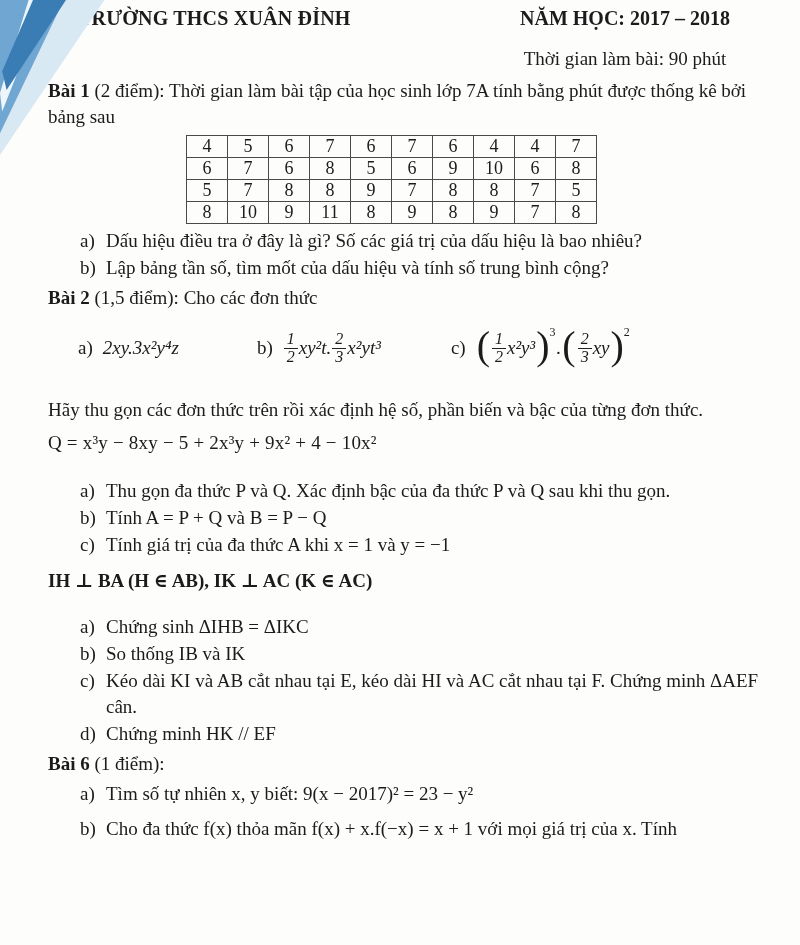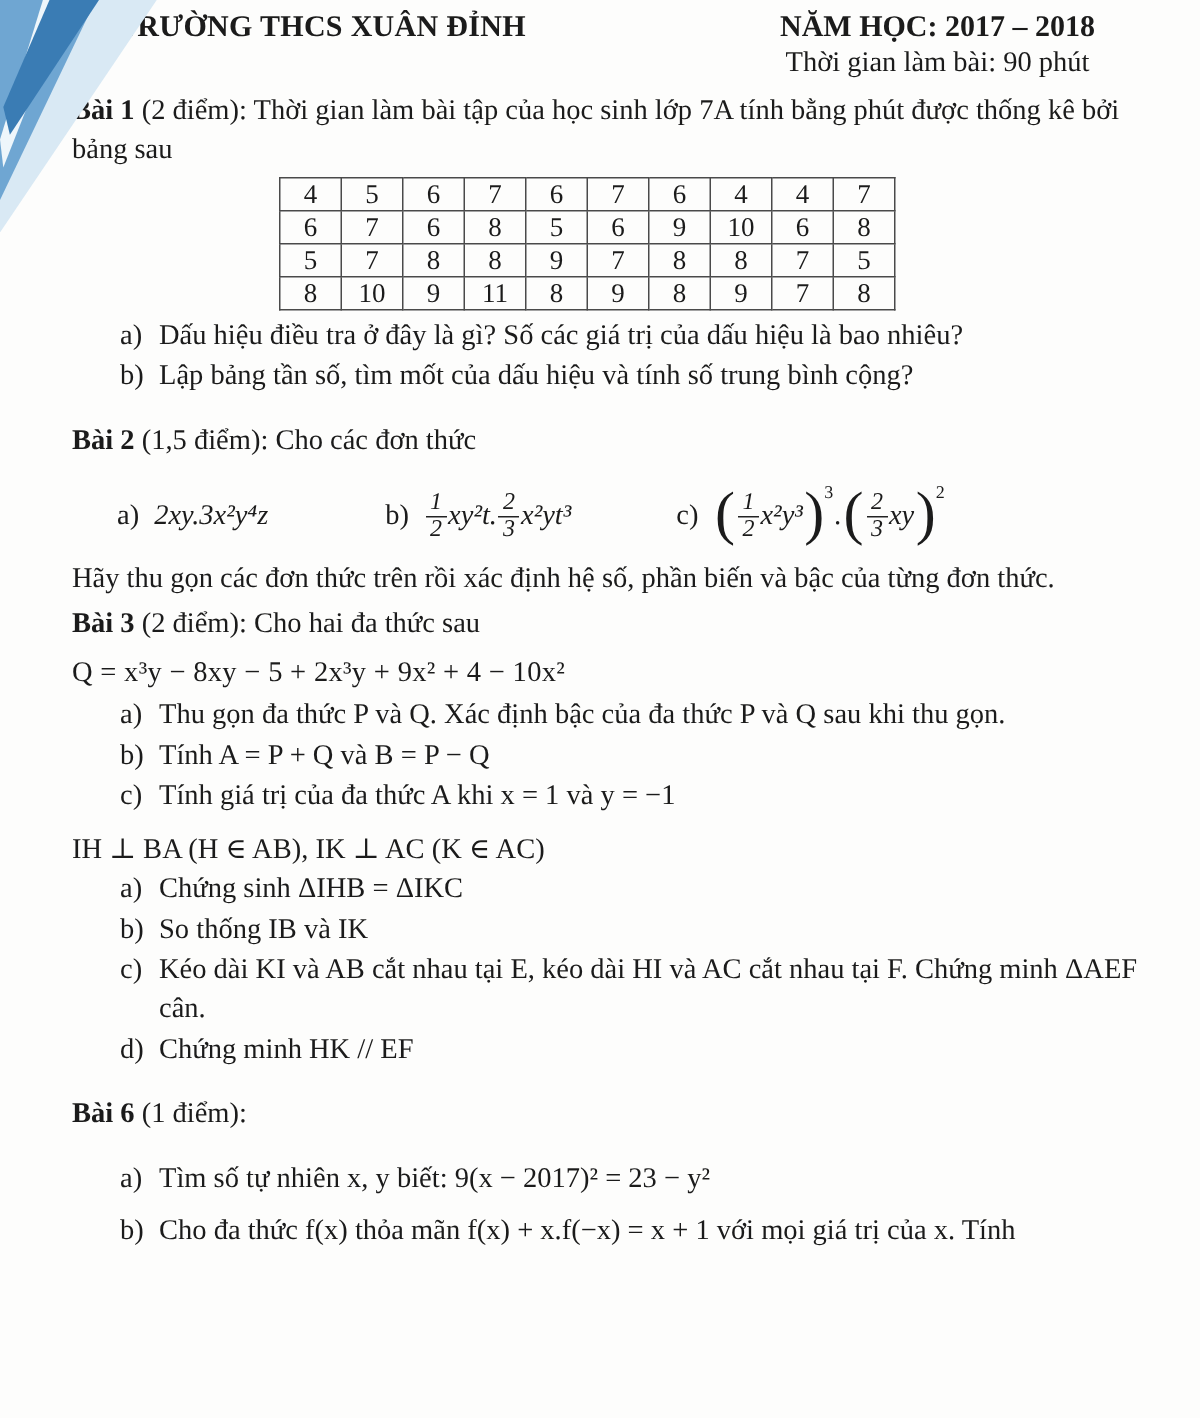--- a/index.html
+++ b/index.html
@@ -27,31 +27,31 @@
 
   .header {
     display: flex;
     justify-content: space-between;
     align-items: flex-start;
     padding: 7px 70px 0 78px;
   }
   .school { font-weight: bold; font-size: 20px; letter-spacing: 0.2px; }
   .hright { text-align: center; }
   .year { font-weight: bold; font-size: 20px; }
-  .duration { font-size: 19px; margin-top: 1px; }
+  .duration { font-size: 19px; margin-top: 18px; }
 
   .content { padding: 4px 40px 0 48px; }
 
   .para { margin: 0; line-height: 1.37; }
   .para b { font-weight: bold; }
 
   .mt4  { margin-top: 4px; }
-  .mt10 { margin-top: 10px; }
-  .mt12 { margin-top: 0; }
-  .mt14 { margin-top: 17px; }
+  .mt10 { margin-top: 10px; font-weight: bold; }
+  .mt12 { margin-top: 20px; }
+  .mt14 { margin-top: 4px; }
   .mt16 { margin-top: 16px; }
 
   table.data {
     border-collapse: collapse;
     margin: 5px 0 2px 138px;
   }
   table.data td {
     border: 1.2px solid #4a4a4a;
     width: 41px; height: 22px;
     text-align: center;
@@ -240,23 +240,20 @@
           <span class="den">3</span>
         </span>
         <span>xy</span>
         <span class="bigp">)</span>
           <sup class="psup">2</sup>
       </span>
     </div>
 
     <p class="para mt12">Hãy thu gọn các đơn thức trên rồi xác định hệ số, phần biến và bậc của từng đơn thức.</p>
 
-    <p class="para mt4">
-      <b>Bài 3</b><span> (2 điểm): Cho hai đa thức sau</span>
-    </p>
     <p class="mathline">Q = x³y − 8xy − 5 + 2x³y + 9x² + 4 − 10x²</p>
 
     <div class="mt12">
       <div class="item">
         <span class="ilabel">a)</span>
         <span class="itext">Thu gọn đa thức P và Q. Xác định bậc của đa thức P và Q sau khi thu gọn.</span>
       </div>
       <div class="item">
         <span class="ilabel">b)</span>
         <span class="itext">Tính A = P + Q và B = P − Q</span>

